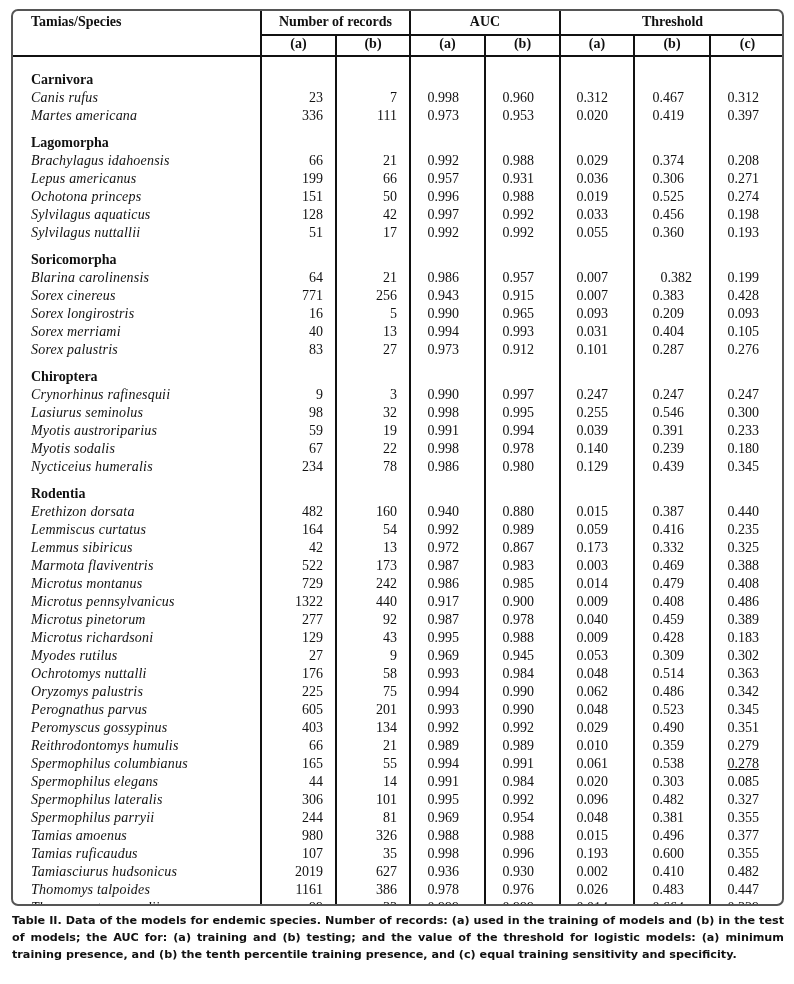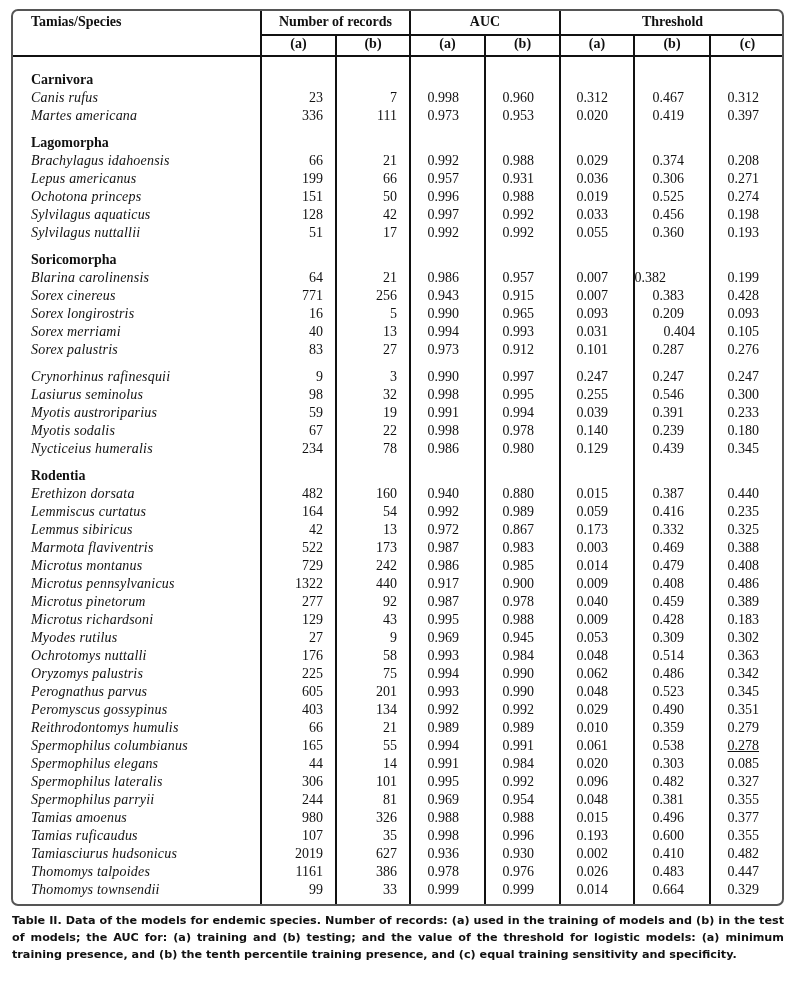--- a/index.html
+++ b/index.html
@@ -136,21 +136,21 @@
       <div class="row">
         <span class="grp">Soricomorpha</span>
       </div>
       <div class="row">
         <span class="sp">Blarina carolinensis</span>
         <span class="c" style="right: 459px;">64</span>
         <span class="c" style="right: 385px;">21</span>
         <span class="c" style="right: 323px;">0.986</span>
         <span class="c" style="right: 248px;">0.957</span>
         <span class="c" style="right: 174px;">0.007</span>
-        <span class="c" style="right: 116px;">0.382</span>
+        <span class="c" style="right: 90px;">0.382</span>
         <span class="c" style="right: 23px;">0.199</span>
       </div>
       <div class="row">
         <span class="sp">Sorex cinereus</span>
         <span class="c" style="right: 459px;">771</span>
         <span class="c" style="right: 385px;">256</span>
         <span class="c" style="right: 323px;">0.943</span>
         <span class="c" style="right: 248px;">0.915</span>
         <span class="c" style="right: 174px;">0.007</span>
         <span class="c" style="right: 98px;">0.383</span>
@@ -166,35 +166,38 @@
         <span class="c" style="right: 98px;">0.209</span>
         <span class="c" style="right: 23px;">0.093</span>
       </div>
       <div class="row">
         <span class="sp">Sorex merriami</span>
         <span class="c" style="right: 459px;">40</span>
         <span class="c" style="right: 385px;">13</span>
         <span class="c" style="right: 323px;">0.994</span>
         <span class="c" style="right: 248px;">0.993</span>
         <span class="c" style="right: 174px;">0.031</span>
-        <span class="c" style="right: 87px;">0.404</span>
+        <span class="c" style="right: 98px;">0.404</span>
         <span class="c" style="right: 23px;">0.105</span>
       </div>
       <div class="row">
         <span class="sp">Sorex palustris</span>
         <span class="c" style="right: 459px;">83</span>
         <span class="c" style="right: 385px;">27</span>
         <span class="c" style="right: 323px;">0.973</span>
         <span class="c" style="right: 248px;">0.912</span>
         <span class="c" style="right: 174px;">0.101</span>
         <span class="c" style="right: 98px;">0.287</span>
         <span class="c" style="right: 23px;">0.276</span>
       </div>
       <div class="gap"></div>
       <div class="row">
+        <span class="grp">Chiroptera</span>
+      </div>
+      <div class="row">
         <span class="sp">Crynorhinus rafinesquii</span>
         <span class="c" style="right: 459px;">9</span>
         <span class="c" style="right: 385px;">3</span>
         <span class="c" style="right: 323px;">0.990</span>
         <span class="c" style="right: 248px;">0.997</span>
         <span class="c" style="right: 174px;">0.247</span>
         <span class="c" style="right: 98px;">0.247</span>
         <span class="c" style="right: 23px;">0.247</span>
       </div>
       <div class="row">

